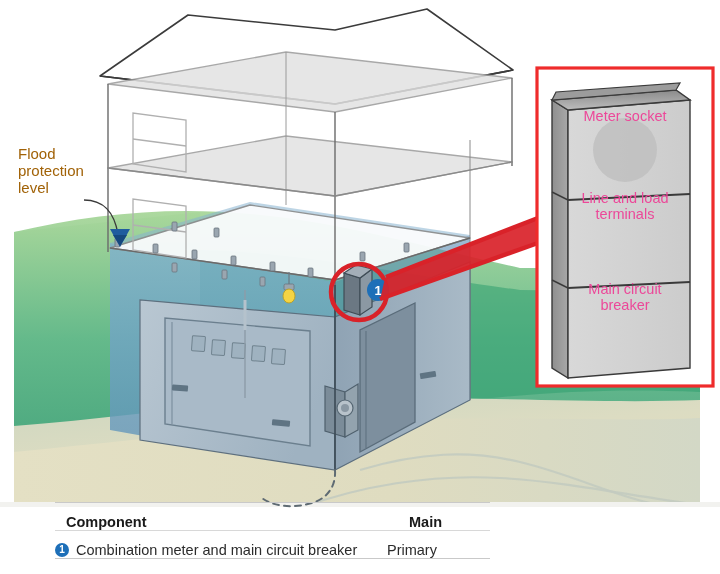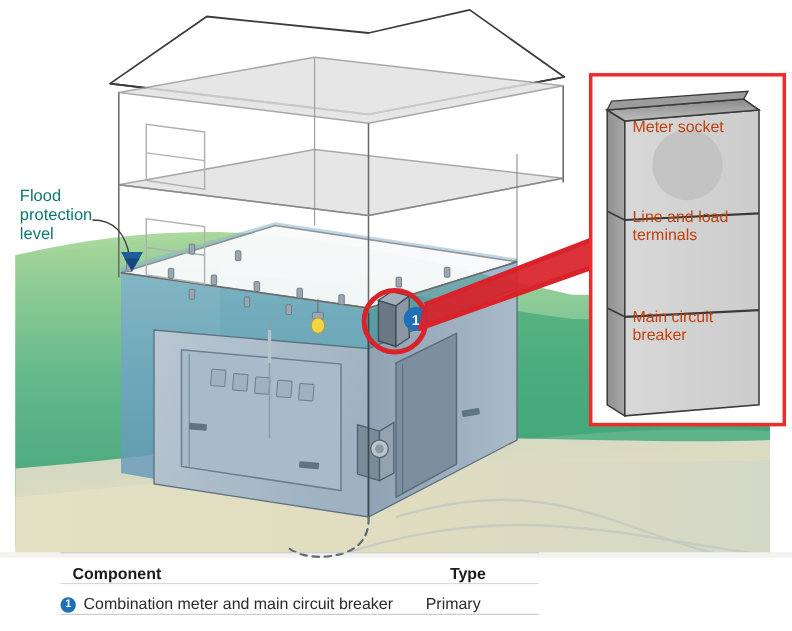--- a/index.html
+++ b/index.html
@@ -3,25 +3,25 @@
 <meta charset="utf-8">
 <style>
   html,body{margin:0;padding:0;background:#ffffff;}
   body{width:720px;height:574px;position:relative;overflow:hidden;
        font-family:"Liberation Sans","DejaVu Sans",sans-serif;}
 
   #stage{position:absolute;left:0;top:0;width:720px;height:574px;}
   #scene{position:absolute;left:0;top:0;width:720px;height:574px;}
 
   
-  .flood-label{position:absolute;left:18px;top:170px;width:86px;
-      font-size:15px;line-height:17px;color:#0f766e;font-weight:400;}
+  .flood-label{position:absolute;left:18px;top:145px;width:86px;
+      font-size:15px;line-height:17px;color:#a16207;font-weight:400;}
 
   
-  .cl{position:absolute;text-align:left;color:#c2410c;
+  .cl{position:absolute;text-align:center;color:#ec4899;
       font-size:14.5px;line-height:16px;font-weight:400;}
   #cl-meter{left:575px;top:108px;width:100px;}
   #cl-line{left:575px;top:190px;width:100px;}
   #cl-main{left:575px;top:281px;width:100px;}
 
   
   #legend{position:absolute;left:55px;top:502px;width:435px;}
   #legend .rule{height:1px;background:#c9c9c9;width:100%;}
   #legend .rule.thin{background:#d8d8d8;}
   .lrow{display:flex;align-items:flex-end;height:27px;}
@@ -248,21 +248,21 @@
   <div class="flood-label">Flood protection level</div>
 
   <div class="cl" id="cl-meter">Meter socket</div>
   <div class="cl" id="cl-main">Main circuit breaker</div>
   <div class="cl" id="cl-line">Line and load terminals</div>
 
   <div id="legend">
     <div class="rule"></div>
     <div class="lrow lhead">
       <div class="c1">Component</div>
-      <div class="c2">Type</div>
+      <div class="c2">Main</div>
     </div>
     <div class="rule thin"></div>
     <div class="lrow lbody">
       <div class="c1">
         <span class="badge">1</span>
         <span>Combination meter and main circuit breaker</span>
       </div>
       <div class="c2">Primary</div>
     </div>
     <div class="rule"></div>

